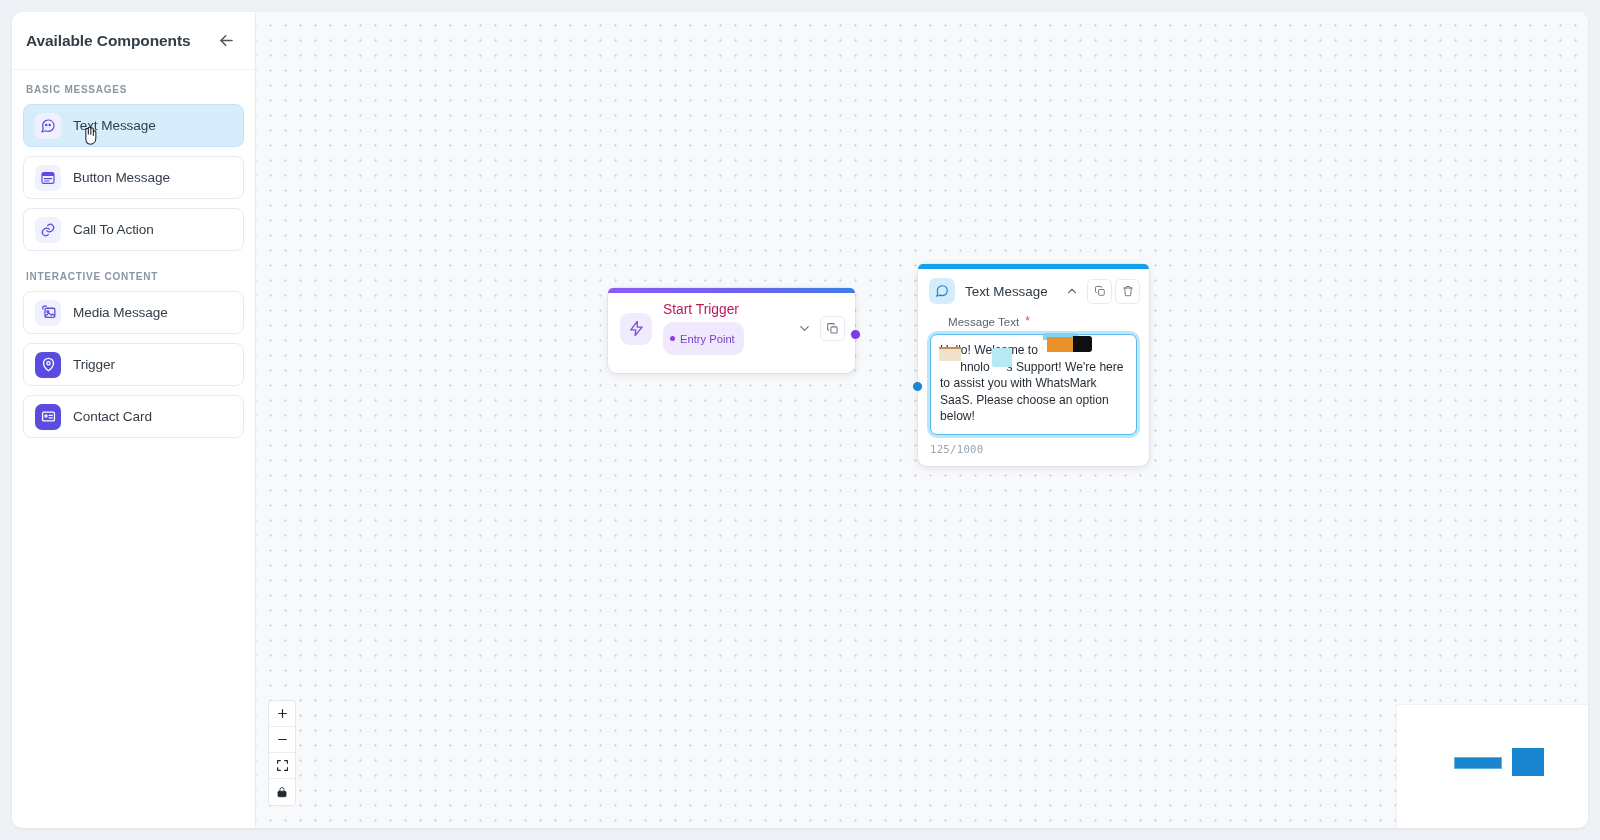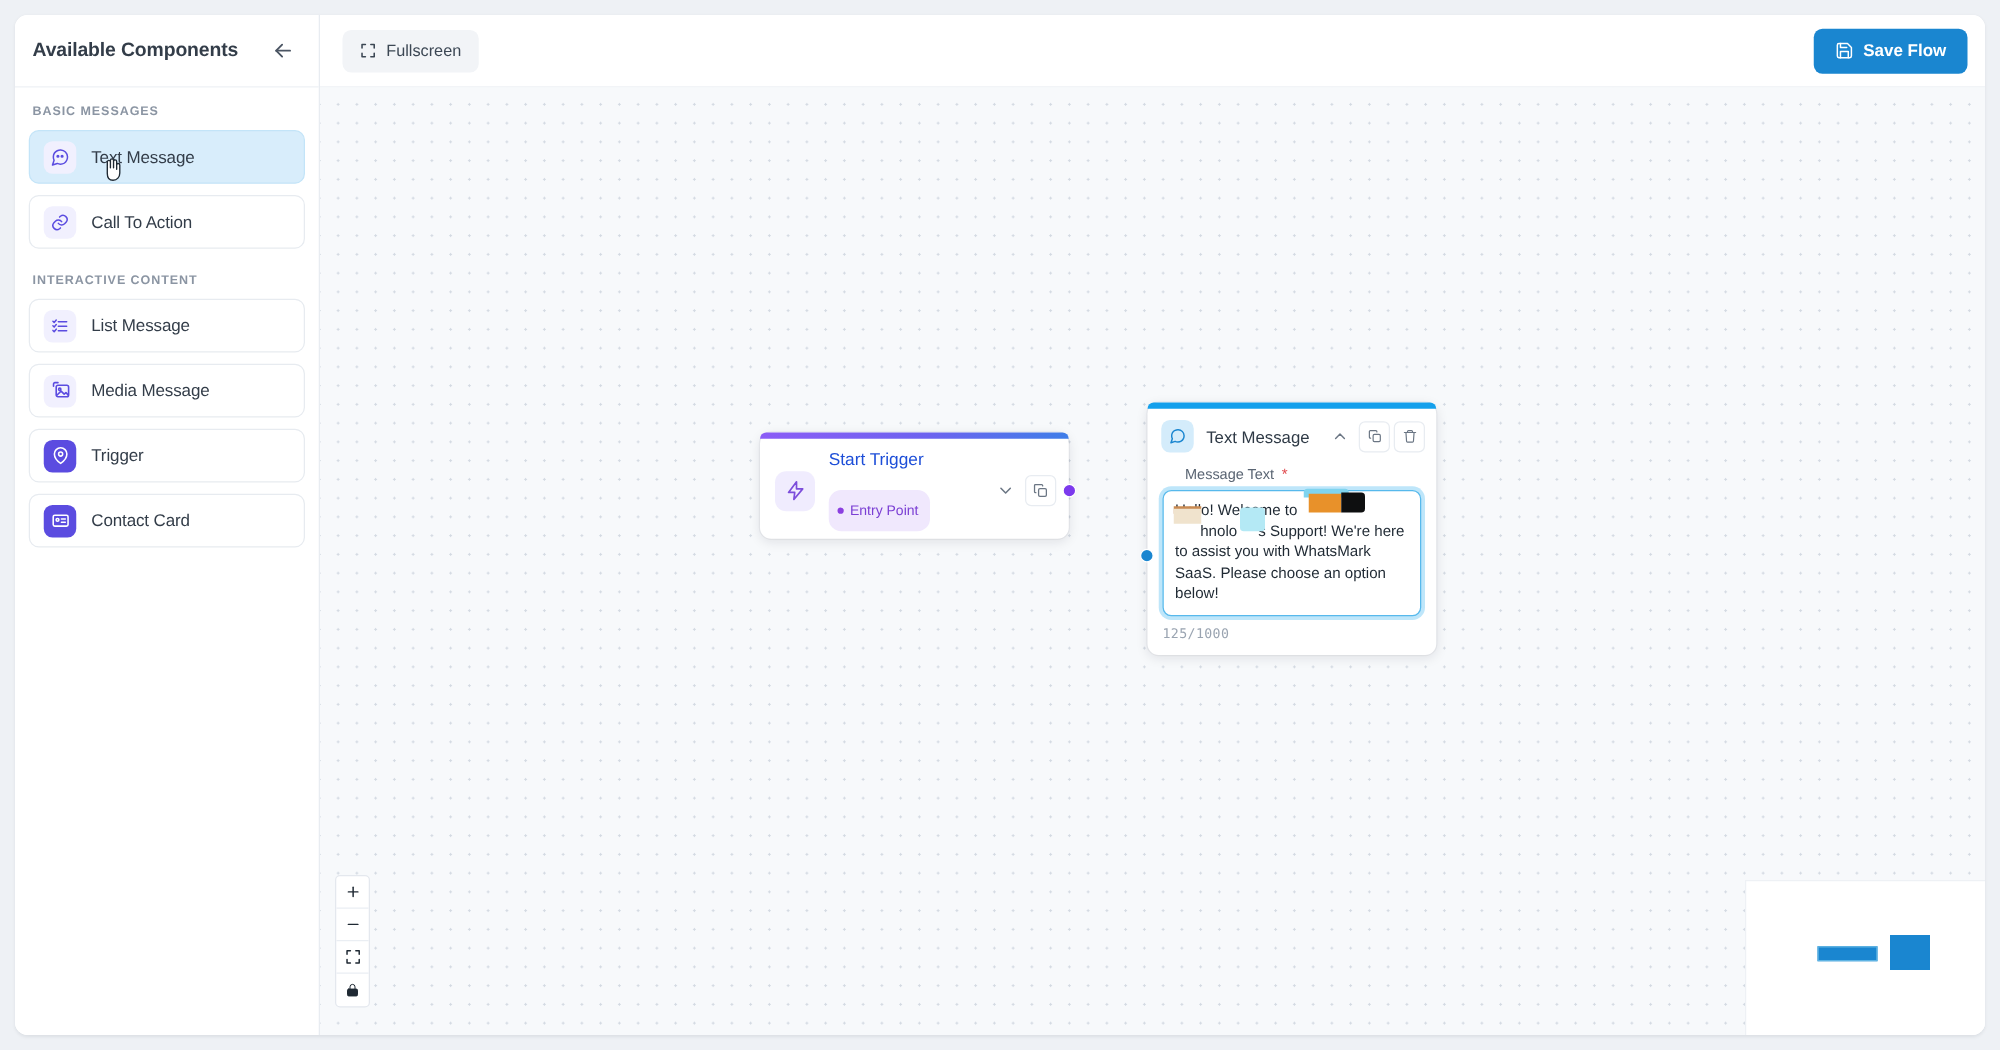--- a/index.html
+++ b/index.html
@@ -211,23 +211,23 @@
     width: 32px; height: 32px;
     border-radius: 9px;
     background: #f0ecfe;
     display: flex; align-items: center; justify-content: center;
     color: #7c4ddb;
     flex: 0 0 32px;
   }
   .start-texts { flex: 1; min-width: 0; }
   .start-title {
     font-size: 13.8px;
-    color: #1d4ed8;
+    color: #be185d;
     font-weight: 500;
-    margin-bottom: 17px;
+    margin-bottom: 5px;
   }
   .badge-entry {
     display: inline-flex;
     align-items: center;
     gap: 5px;
     height: 33px;
     padding: 0 9px 0 7px;
     border-radius: 10px;
     background: #f0e8fd;
     font-size: 11.2px;
@@ -402,46 +402,44 @@
             </svg>
           </span>
           <span class="comp-label">Text Message</span>
           <span class="cursor-hand">
             <svg width="20" height="22" viewBox="0 0 24 26" fill="#ffffff" stroke="#1f2933" stroke-width="1.3" stroke-linejoin="round">
               <path d="M7 13V6.5a1.5 1.5 0 0 1 3 0V12V5a1.5 1.5 0 0 1 3 0v7V6a1.5 1.5 0 0 1 3 0v7.5V9.5a1.5 1.5 0 0 1 3 0V17c0 4-2.6 7-6.5 7S7 21.4 7 17.5V13z"></path>
             </svg>
           </span>
         </div>
 
+        <div class="comp-item">
+          <span class="comp-icon">
+            <svg width="16" height="16" viewBox="0 0 24 24" fill="none" stroke="currentColor" stroke-width="1.8" stroke-linecap="round">
+              <rect x="3" y="4" width="18" height="16" rx="2.5"></rect>
+              <rect x="3" y="4" width="18" height="5" rx="2" fill="currentColor" stroke="none"></rect>
+              <line x1="6.5" y1="13" x2="17.5" y2="13"></line>
+              <line x1="6.5" y1="16.5" x2="13.5" y2="16.5"></line>
+            </svg>
+          </span>
+          <span class="comp-label">Button Message</span>
+        </div>
 
         <div class="comp-item">
           <span class="comp-icon">
             <svg width="16" height="16" viewBox="0 0 24 24" fill="none" stroke="currentColor" stroke-width="1.8" stroke-linecap="round" stroke-linejoin="round">
               <path d="M10 13a5 5 0 0 0 7.5.5l2-2a5 5 0 0 0-7-7l-1 1"></path>
               <path d="M14 11a5 5 0 0 0-7.5-.5l-2 2a5 5 0 0 0 7 7l1-1"></path>
             </svg>
           </span>
           <span class="comp-label">Call To Action</span>
         </div>
 
         <div class="group-label second">INTERACTIVE CONTENT</div>
 
-        <div class="comp-item">
-          <span class="comp-icon">
-            <svg width="16" height="16" viewBox="0 0 24 24" fill="none" stroke="currentColor" stroke-width="1.8" stroke-linecap="round" stroke-linejoin="round">
-              <line x1="10" y1="6.5" x2="20" y2="6.5"></line>
-              <line x1="10" y1="12" x2="20" y2="12"></line>
-              <line x1="10" y1="17.5" x2="20" y2="17.5"></line>
-              <polyline points="3.5 6 5 7.5 7.5 4.5"></polyline>
-              <polyline points="3.5 11.5 5 13 7.5 10"></polyline>
-              <polyline points="3.5 17 5 18.5 7.5 15.5"></polyline>
-            </svg>
-          </span>
-          <span class="comp-label">List Message</span>
-        </div>
 
         <div class="comp-item">
           <span class="comp-icon">
             <svg width="17" height="17" viewBox="0 0 24 24" fill="none" stroke="currentColor" stroke-width="1.8" stroke-linecap="round" stroke-linejoin="round">
               <path d="M4 7V4.5A1.5 1.5 0 0 1 5.5 3H9"></path>
               <rect x="7" y="6" width="14" height="13" rx="2"></rect>
               <circle cx="11" cy="10.5" r="1.3"></circle>
               <polyline points="8 17 12.5 12.5 16 16 18 14.2 20.5 16.8"></polyline>
             </svg>
           </span>
@@ -468,40 +466,20 @@
             </svg>
           </span>
           <span class="comp-label">Contact Card</span>
         </div>
 
       </div>
     </aside>
 
     <section class="main">
 
-      <div class="topbar">
-        <div class="fullscreen-btn">
-          <svg width="13" height="13" viewBox="0 0 24 24" fill="none" stroke="currentColor" stroke-width="2.3" stroke-linecap="round" stroke-linejoin="round">
-            <polyline points="8 3 3 3 3 8"></polyline>
-            <polyline points="16 3 21 3 21 8"></polyline>
-            <polyline points="8 21 3 21 3 16"></polyline>
-            <polyline points="16 21 21 21 21 16"></polyline>
-          </svg>
-          <span>Fullscreen</span>
-        </div>
-
-        <div class="save-btn">
-          <svg width="15" height="15" viewBox="0 0 24 24" fill="none" stroke="currentColor" stroke-width="1.9" stroke-linecap="round" stroke-linejoin="round">
-            <path d="M19 21H5a2 2 0 0 1-2-2V5a2 2 0 0 1 2-2h11l5 5v11a2 2 0 0 1-2 2z"></path>
-            <polyline points="17 21 17 13 7 13 7 21"></polyline>
-            <polyline points="7 3 7 8 15 8"></polyline>
-          </svg>
-          <span>Save Flow</span>
-        </div>
-      </div>
 
       <div class="canvas">
 
         <div class="node" id="node-start">
           <div class="node-accent"></div>
           <div class="start-body">
             <span class="start-icon">
               <svg width="17" height="17" viewBox="0 0 24 24" fill="none" stroke="currentColor" stroke-width="1.9" stroke-linecap="round" stroke-linejoin="round">
                 <polygon points="13 2 4 14 11 14 10 22 20 10 13 10 13 2"></polygon>
               </svg>

